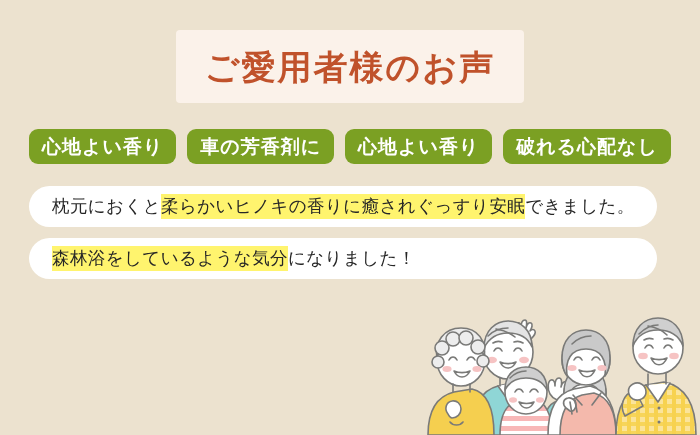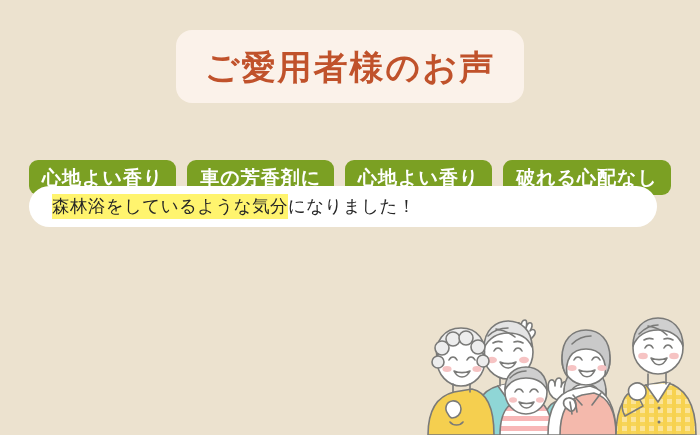--- a/index.html
+++ b/index.html
@@ -21,21 +21,21 @@
   }
 
   
   .title-chip {
     position: absolute;
     left: 176px;
     top: 30px;
     width: 348px;
     height: 73px;
     background: #fbf2ea;
-    border-radius: 16px;
+    border-radius: 4px;
     display: flex;
     align-items: center;
     justify-content: center;
   }
   .title-text {
     color: #c0522b;
     font-size: 34px;
     font-weight: bold;
     letter-spacing: 2px;
     line-height: 1;
@@ -45,21 +45,20 @@
   
   .tag-row {
     position: absolute;
     left: 29px;
     top: 129px;
     width: 642px;
     height: 35px;
     display: flex;
     justify-content: space-between;
     align-items: center;
-    margin-top: 31px;
   }
   .tag {
     background: #7ba023;
     color: #ffffff;
     border-radius: 9px;
     height: 35px;
     box-sizing: border-box;
     display: flex;
     align-items: center;
     justify-content: center;
@@ -124,20 +123,23 @@
 
   <div class="tag-row">
     <div class="tag">心地よい香り</div>
     <div class="tag">車の芳香剤に</div>
     <div class="tag">心地よい香り</div>
     <div class="tag">破れる心配なし</div>
   </div>
 
   <div class="rows">
 
+    <div class="row">
+      <div class="row-text"><span>枕元におくと</span><span class="hl">柔らかいヒノキの香りに癒されぐっすり安眠</span><span>できました。</span></div>
+    </div>
 
 
 
     <div class="row">
       <div class="row-text"><span></span><span class="hl">森林浴をしているような気分</span><span>になりました！</span></div>
     </div>
 
   </div>
 
   <div class="family">

